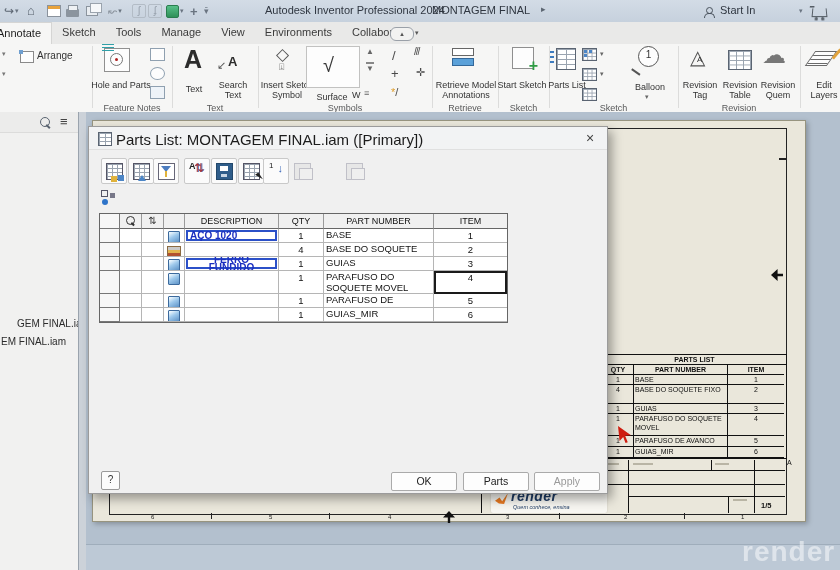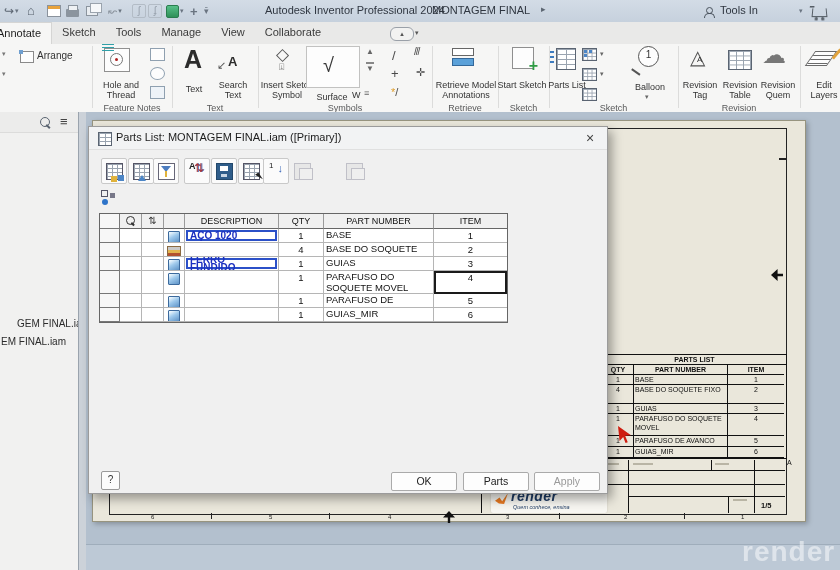--- a/index.html
+++ b/index.html
@@ -145,21 +145,21 @@
   #combo-caret{position:absolute;right:5px;top:3px;font-size:9px;color:#999;}
   
   #dtable{position:absolute;left:10px;top:86px;width:407px;border:1px solid #666;background:#fff;}
   .trow,#thead{display:grid;grid-template-columns:20px 22px 22px 21px 94px 45px 110px 73px;}
   #thead>div{height:14px;background:#f0f0f0;border-right:1px solid #9a9a9a;border-bottom:1px solid #666;font-size:9px;text-align:center;line-height:14px;color:#111;overflow:hidden;}
   .trow>div{border-right:1px solid #b5b5b5;border-bottom:1px solid #b5b5b5;font-size:9.5px;color:#111;overflow:hidden;position:relative;background:#fff;}
   .trow>div:last-child,#thead>div:last-child{border-right:none;}
   .tc-handle{background:#f7f7f7 !important;border-right:1px solid #777 !important;border-bottom:1px solid #777 !important;}
   .cube{width:10px;height:10px;margin:2px auto 0;background:linear-gradient(150deg,#eaf5fc 10%,#9ec9ec 45%,#5e93c7 100%);border:1px solid #3c6a9d;border-radius:1px;}
   .stackico{width:12px;height:9px;margin:3px auto 0;background:linear-gradient(#c9c9c9 0 3px,#e3b54e 3px 6px,#b2512e 6px 9px);border:1px solid #8a6a40;}
-  .tc-desc{padding:0;}
+  .tc-desc{padding:0;text-align:center;}
   .ov{position:absolute;left:1px;top:1px;right:1px;bottom:1px;border:2px solid #2b50c8;background:#fff;font-weight:bold;color:#1b2fc0;font-size:10px;line-height:8px;padding:1px 2px;display:flex;align-items:center;}
   .tc-qty,.tc-item{text-align:center;line-height:13px;}
   .tc-pn{padding:0 2px;line-height:11px;}
   .tc-item.sel{outline:2px solid #1a1a1a;outline-offset:-2px;}
   .hdr-mag{width:7px;height:7px;border:1.5px solid #333;border-radius:50%;margin:2px auto 0;position:relative;}
   .hdr-mag::after{content:"";position:absolute;left:5px;top:5px;width:4px;height:1.5px;background:#333;transform:rotate(45deg);transform-origin:0 0;}
   
   .dbtn{position:absolute;top:345px;width:64px;height:17px;background:#fdfdfd;border:1px solid #aaa;border-radius:2px;text-align:center;font-size:10.5px;line-height:16px;color:#222;}
   .dbtn.disabled{color:#9a9a9a;}
   #helpbtn{position:absolute;left:12px;top:344px;width:17px;height:17px;background:#fbfbfb;border:1px solid #999;border-radius:2px;text-align:center;font-size:10px;line-height:16px;color:#333;}
@@ -209,36 +209,37 @@
       </div>
     <div class="qat" style="left:204px">
         <span class="q-collapse">▾̄</span>
       </div>
     <div class="tb-text" style="left:265px">Autodesk Inventor Professional 2024</div>
     <div class="tb-text" style="left:432px">MONTAGEM FINAL</div>
     <div class="tb-text" style="left:541px;color:#5a6470;font-size:9px">▸</div>
     <div class="qat" style="left:704px">
         <span class="q-person"></span>
       </div>
-    <div class="tb-text" style="left:720px">Tools In</div>
+    <div class="tb-text" style="left:720px">Start In</div>
     <div class="qat" style="left:798px">
         <span class="caret">▾</span>
       </div>
     <div class="qat" style="left:812px">
         <span class="q-cart"></span>
       </div>
   </div>
 
   <div id="tabrow">
     <div id="tabstrip">
         <div class="tab active">Annotate</div>
         <div class="tab">Sketch</div>
         <div class="tab">Tools</div>
         <div class="tab">Manage</div>
         <div class="tab">View</div>
+        <div class="tab">Environments</div>
         <div class="tab">Collaborate</div>
       </div>
     <div id="tab-overflow">▴</div>
     <div id="tab-overflow-caret">▾</div>
   </div>
 
   <div id="ribbon">
     <div class="abs" style="left:2px;top:6px;font-size:7px;color:#777">▾</div>
     <div class="abs" style="left:2px;top:26px;font-size:7px;color:#777">▾</div>
     <div class="abs" style="left:20px;top:7px">
@@ -247,21 +248,21 @@
     <div class="rsmall-label" style="left:37px;top:6px">Arrange</div>
 
     <div class="rdivider" style="left:92px"></div>
 
     <div class="abs" style="left:104px;top:4px">
         <span class="ic-holethread" style="display:block"></span>
       </div>
     <div class="abs" style="left:102px;top:0px">
         <span class="ic-teal-lines" style="display:block"></span>
       </div>
-    <div class="rbig" style="left:90px;width:62px">Hole and Thread</div>
+    <div class="rbig" style="left:90px;width:62px">Hole and Parts</div>
     <div class="abs" style="left:150px;top:4px;width:13px;height:11px;border:1px solid #8fa0b0;background:#fdfdfd"></div>
     <div class="abs" style="left:150px;top:23px;width:13px;height:11px;border:1px solid #8fa0b0;border-radius:50%;background:#fdfdfd"></div>
     <div class="abs" style="left:150px;top:42px;width:13px;height:11px;border:1px solid #8fa0b0;background:#eef3f8"></div>
     <div class="rlabel" style="left:92px;width:80px">Feature Notes</div>
 
     <div class="rdivider" style="left:172px"></div>
 
     <div class="abs" style="left:184px;top:2px"><span class="ic-bigA">A</span></div>
     <div class="rbig" style="left:172px;width:44px;top:40px">Text</div>
     <div class="abs" style="left:228px;top:8px"><span class="ic-leaderA">A</span></div>
@@ -442,21 +443,21 @@
         <div id="logo-name">render</div>
         <div id="logo-tagline">Quem conhece, ensina</div>
       </div>
     </div>
     <div id="watermark">render</div>
   </div>
 
   <div id="dialog">
     <div id="dlg-title">
       <div id="dlg-title-icon"></div>
-      <div id="d lg-title-text" style="position:absolute;left:27px;top:4px;font-size:11px;color:#1c1c1c;white-space:nowrap;">Parts List: MONTAGEM FINAL.iam ([Primary])</div>
+      <div id="d lg-title-text" style="position:absolute;left:27px;top:4px;font-size:15px;color:#1c1c1c;white-space:nowrap;">Parts List: MONTAGEM FINAL.iam ([Primary])</div>
       <div id="dlg-close">×</div>
     </div>
 
     <div class="tbtn" style="left:12px">
         <span class="tico d-grid d-colchoose"></span>
       </div>
     <div class="tbtn" style="left:39px">
         <span class="tico d-grid d-groupset"></span>
       </div>
     <div class="tbtn" style="left:64px">

